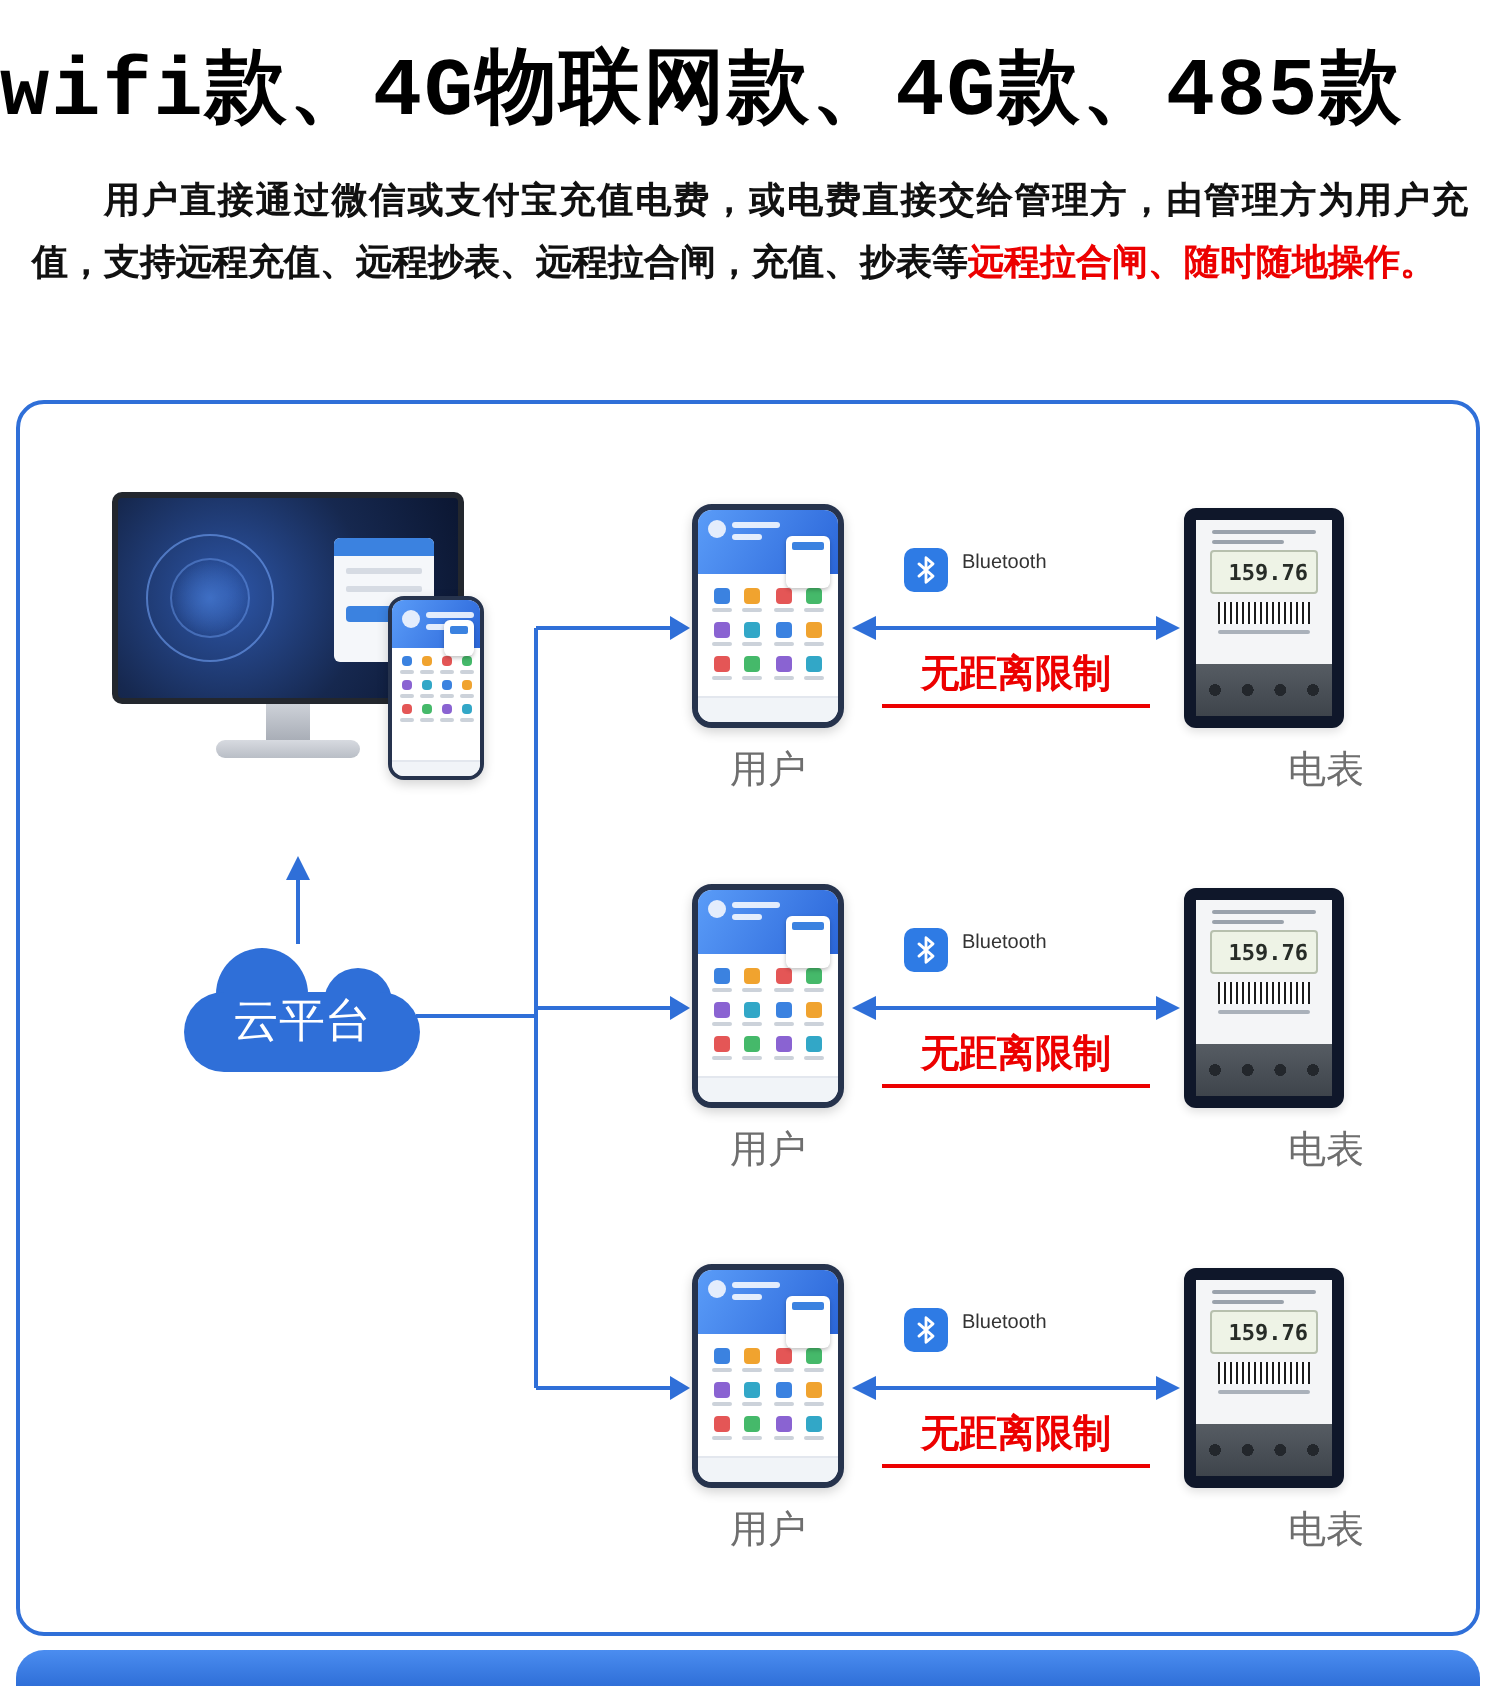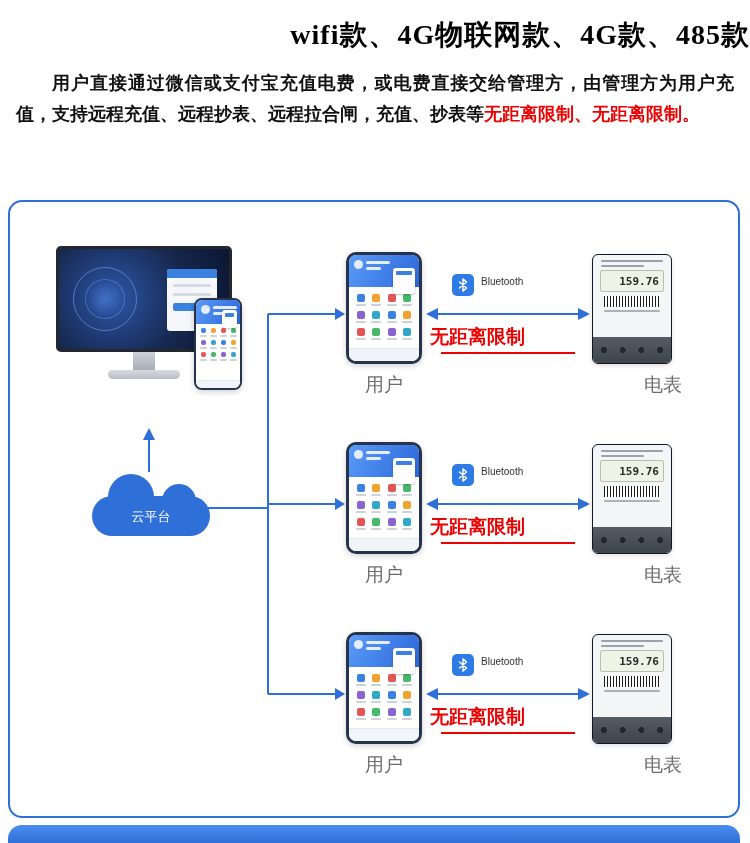--- a/index.html
+++ b/index.html
@@ -1,22 +1,22 @@
 <!DOCTYPE html>
 <html style="--accent: #2f6fd8; --red: #ec0000; --label: #6e6e6e;"><head>
 <meta charset="utf-8">
 <style>
   :root{ --accent:#2f6fd8; --red:#ec0000; --label:#6e6e6e; }
   *{ box-sizing:border-box; margin:0; padding:0; }
   body{ background:#fff; font-family:"Liberation Sans","DejaVu Sans",sans-serif; }
   .page{ position:relative; width:750px; height:843px; margin:0 auto; background:#fff; overflow:hidden; }
 
   
-  .title{ text-align:right; font-family:Liberation Serif, serif;
-          font-size:28px; font-weight:700; color:#000; padding:16px 0 12px; letter-spacing:1px; }
+  .title{ text-align:left; font-family:Liberation Mono, monospace;
+          font-size:41px; font-weight:700; color:#000; padding:16px 0 12px; letter-spacing:1px; }
   .intro{ margin:2px 16px 0; font-size:18px; line-height:1.72; color:#111;
           font-weight:600; text-indent:2em; text-align:justify; }
   .intro .red{ color:var(--red); font-weight:700; }
 
   
   .diagram-frame{ position:absolute; left:8px; top:200px; width:732px; height:618px;
                   border:2px solid var(--accent); border-radius:14px; background:#fff; }
   .bottom-peek{ position:absolute; left:8px; top:825px; width:732px; height:18px;
                 background:linear-gradient(#4b8df0,var(--accent)); border-radius:14px 14px 0 0; }
 
@@ -72,39 +72,39 @@
   .phone.mini .phone-grid{ row-gap:3px; padding:4px 2px 0; }
   .phone.mini .app i{ width:5px; height:5px; }
   .phone.mini .app b{ width:7px; }
   .phone.mini .phone-foot{ height:8px; }
 
   
   .cloud{ position:absolute; left:92px; top:474px; width:118px; height:64px; }
   .cloud-base{ position:absolute; left:0; bottom:2px; width:118px; height:40px; background:var(--accent); border-radius:20px; }
   .cloud-puff1{ position:absolute; left:16px; top:0; width:46px; height:46px; border-radius:50%; background:var(--accent); }
   .cloud-puff2{ position:absolute; right:14px; top:10px; width:34px; height:34px; border-radius:50%; background:var(--accent); }
-  .cloud-text{ position:absolute; left:0; right:0; bottom:12px; text-align:center; color:#fff; font-size:13px; z-index:2; }
+  .cloud-text{ position:absolute; left:0; right:0; bottom:12px; text-align:center; color:#fff; font-size:23px; z-index:2; }
 
   
   .row{ position:absolute; left:0; width:750px; height:150px; }
   .row-1{ top:252px; } .row-2{ top:442px; } .row-3{ top:632px; }
   .row .phone{ left:346px; top:0; }
   .user-label{ left:336px; top:120px; width:96px; }
   .bt-icon{ position:absolute; left:452px; top:22px; width:22px; height:22px; background:#2e7be5;
             border-radius:5px; display:flex; align-items:center; justify-content:center; }
   .bt-icon svg{ width:14px; height:14px; }
   .bt-icon path{ stroke:#fff; stroke-width:1.6; fill:none; stroke-linejoin:round; stroke-linecap:round; }
   .bt-text{ position:absolute; left:481px; top:24px; font-size:10px; color:#333; }
-  .range-label{ position:absolute; left:430px; top:72px; width:156px; text-align:left;
+  .range-label{ position:absolute; left:430px; top:72px; width:156px; text-align:center;
                 color:var(--red); font-size:19px; font-weight:700; }
   .range-underline{ position:absolute; left:441px; top:100px; width:134px; height:2px; background:var(--red); }
 
   
   .meter{ position:absolute; left:592px; top:2px; width:80px; height:110px; background:#f4f5f7;
-          border:1px solid #0f172a; border-radius:6px; overflow:hidden; box-shadow:0 2px 5px rgba(0,0,0,.12); }
+          border:6px solid #0f172a; border-radius:6px; overflow:hidden; box-shadow:0 2px 5px rgba(0,0,0,.12); }
   .meter-toptext{ margin:5px 8px 0; }
   .meter-toptext i{ display:block; height:2px; background:#9aa2ac; margin-bottom:3px; border-radius:1px; }
   .meter-toptext i:last-child{ width:70%; }
   .meter-lcd{ margin:3px 7px 0; height:22px; background:#eef3e6; border:1px solid #b7c0ae; border-radius:2px;
               display:flex; align-items:center; justify-content:flex-end; padding:0 4px;
               font-family:"DejaVu Sans Mono","Liberation Mono",monospace; font-size:11px; font-weight:bold; color:#272c27; }
   .meter-barcode{ margin:4px 11px 0; height:11px;
                   background:repeating-linear-gradient(90deg,#1c1c1c 0 1px,#fff 1px 3px); }
   .meter-smalltext{ margin:3px 11px 0; height:2px; background:#aab1ba; border-radius:1px; }
   .meter-bottom{ position:absolute; left:0; right:0; bottom:0; height:26px;
@@ -115,21 +115,21 @@
                    radial-gradient(circle 3px at 86% 50%, #23272c 98%, transparent),
                    linear-gradient(#565c63,#3e444b); }
   .meter-label{ left:582px; top:120px; width:100px;text-align:right; }
 </style>
 </head>
 <body>
 
 <div class="page">
 
   <h1 class="title">wifi款、4G物联网款、4G款、485款</h1>
-  <p class="intro"><span>用户直接通过微信或支付宝充值电费，或电费直接交给管理方，由管理方为用户充值，支持远程充值、远程抄表、远程拉合闸，充值、抄表等</span><span class="red">无距离限制、无距离限制。</span></p>
+  <p class="intro"><span>用户直接通过微信或支付宝充值电费，或电费直接交给管理方，由管理方为用户充值，支持远程充值、远程抄表、远程拉合闸，充值、抄表等</span><span class="red">远程拉合闸、随时随地操作。</span></p>
 
   <div class="diagram-frame"></div>
 
   <svg class="connectors" width="750" height="843" viewBox="0 0 750 843">
 
     <line x1="149" y1="472" x2="149" y2="438"></line>
     <polygon points="149,428 143,440 155,440"></polygon>
 
     <line x1="208" y1="508" x2="269" y2="508"></line>
 

